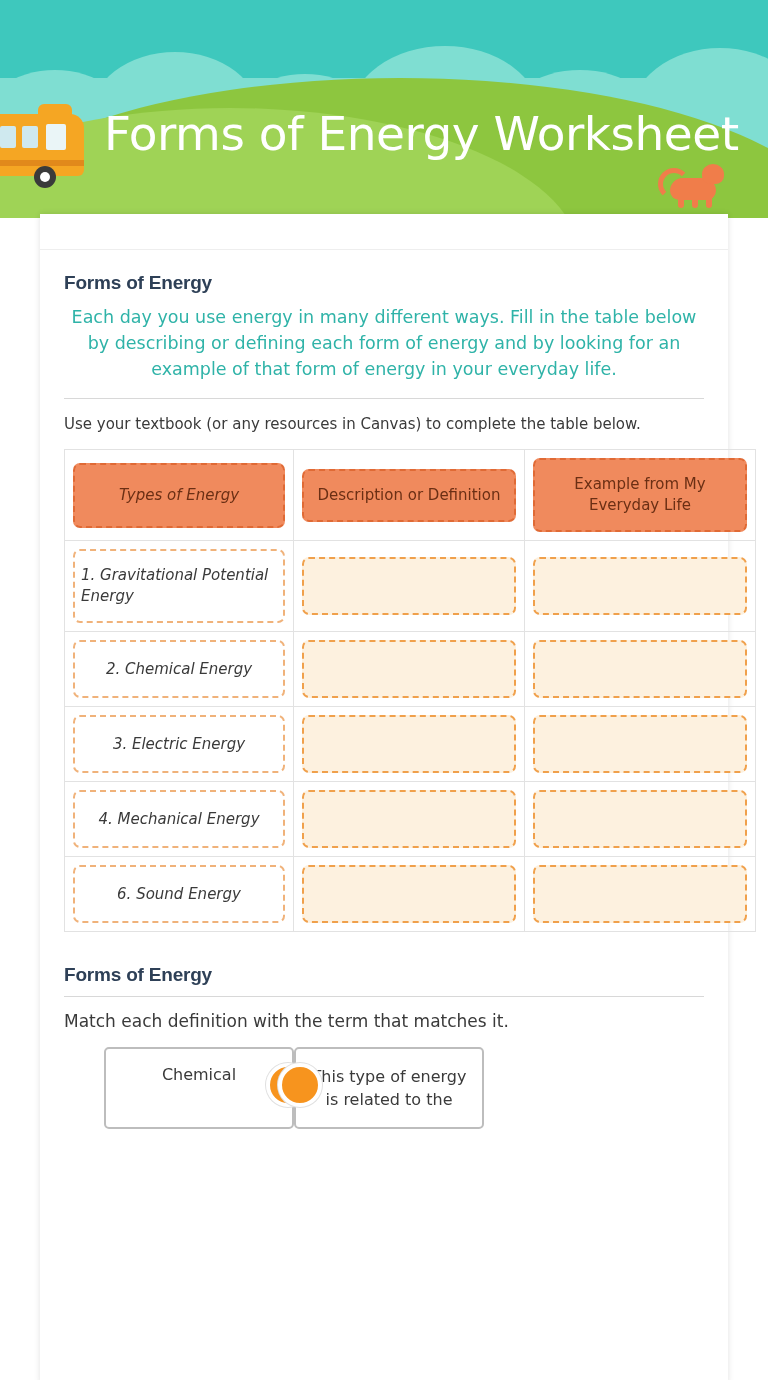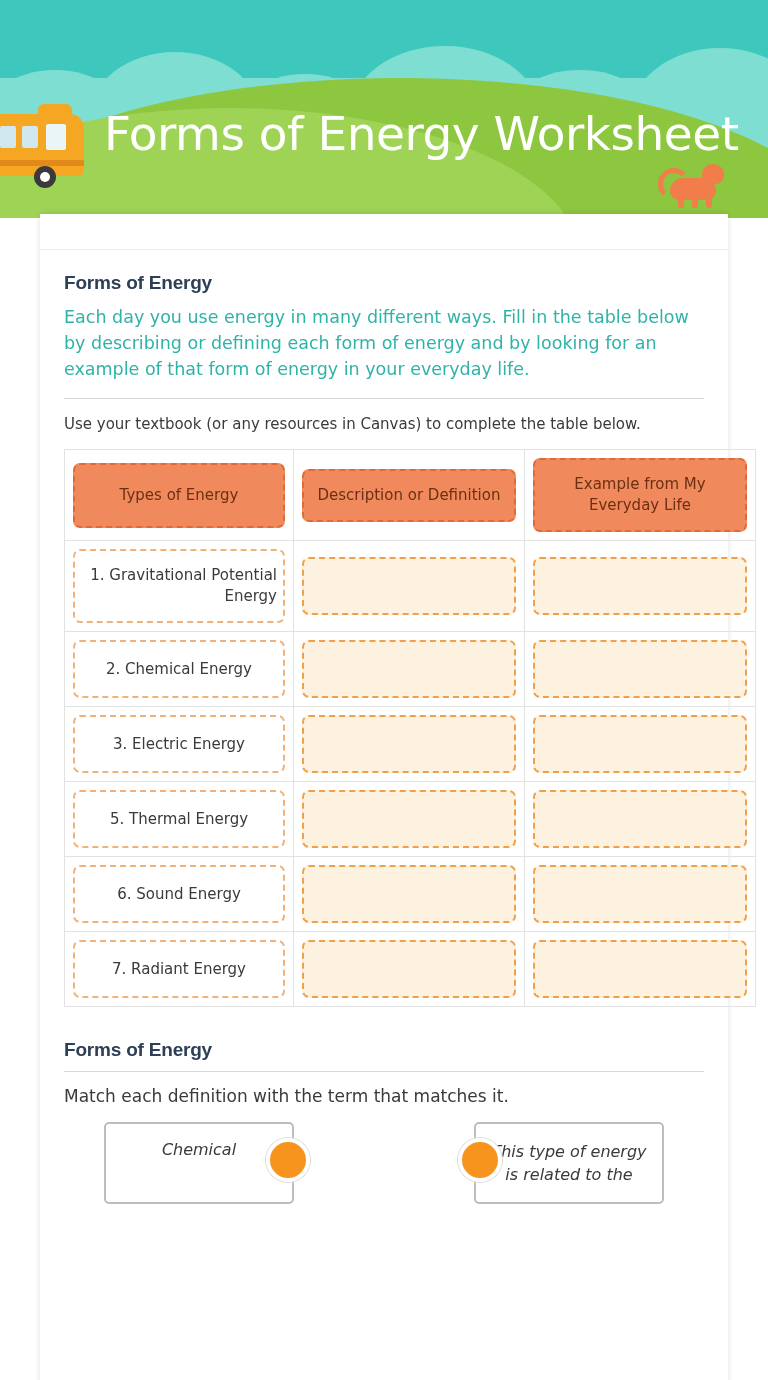--- a/index.html
+++ b/index.html
@@ -202,20 +202,21 @@
     color: #2e4057;
     margin: 22px 0 10px 0;
     letter-spacing: -0.2px;
   }
   .teal-text {
     color: #2fb3a8;
     font-size: 17.5px;
     line-height: 26px;
     margin: 0 0 16px 0;
     font-family: "DejaVu Sans", sans-serif;
+    text-align: center;
   }
   .rule {
     border: 0;
     border-top: 1px solid #d8d8d8;
     margin: 6px 0 14px 0;
   }
   .instruction {
     font-size: 15px;
     color: #3a3a3a;
     margin: 0 0 14px 0;
@@ -226,21 +227,21 @@
   table.energy-table {
     width: 640px;
     border-collapse: collapse;
     table-layout: fixed;
   }
   table.energy-table td {
     border: 1px solid #e2e2e2;
     padding: 8px;
     vertical-align: middle;
   }
-  table.energy-table td.c1 { width: 212px; }
+  table.energy-table td.c1 { width: 212px; font-style: italic; }
   table.energy-table td.c2 { width: 214px; }
   table.energy-table td.c3 { width: 214px; }
 
   .hdr-box {
     background: #f08a5d;
     border: 2px dashed #e06a35;
     border-radius: 7px;
     color: #6b2f14;
     font-size: 15px;
     text-align: center;
@@ -250,21 +251,21 @@
     box-sizing: border-box;
   }
   .hdr-box.first {
     padding: 20px 6px;
   }
   .label-box {
     border: 2px dashed #f0b27a;
     border-radius: 7px;
     font-size: 15px;
     color: #3a3a3a;
-    text-align: right;
+    text-align: left;
     padding: 14px 6px;
     line-height: 21px;
     min-height: 58px;
     box-sizing: border-box;
     background: #ffffff;
     display: flex;
     align-items: center;
     justify-content: center;
   }
   .blank-box {
@@ -277,24 +278,23 @@
 
   
   .match-instruction {
     font-size: 17px;
     color: #3a3a3a;
     margin: 0 0 16px 0;
   }
   .match-row {
     position: relative;
     display: flex;
-    justify-content: space-between;
+    justify-content: flex-start;
     padding: 0 40px;
     box-sizing: border-box;
-    font-style: italic;
   }
   .match-card {
     border: 2px solid #bdbdbd;
     border-radius: 5px;
     background: #ffffff;
     padding: 16px 10px;
     font-size: 16px;
     color: #3a3a3a;
     text-align: center;
     position: relative;
@@ -411,56 +411,45 @@
             <div class="label-box">3. Electric Energy</div>
           </td>
           <td class="c2">
             <div class="blank-box"></div>
           </td>
           <td class="c3">
             <div class="blank-box"></div>
           </td>
         </tr>
 
-
-        <tr>
-          <td class="c1">
-            <div class="label-box">5. Thermal Energy</div>
-          </td>
-          <td class="c2">
-            <div class="blank-box"></div>
-          </td>
-          <td class="c3">
-            <div class="blank-box"></div>
-          </td>
-        </tr>
+        <tr>
+          <td class="c1">
+            <div class="label-box">4. Mechanical Energy</div>
+          </td>
+          <td class="c2">
+            <div class="blank-box"></div>
+          </td>
+          <td class="c3">
+            <div class="blank-box"></div>
+          </td>
+        </tr>
+
 
         <tr>
           <td class="c1">
             <div class="label-box">6. Sound Energy</div>
           </td>
           <td class="c2">
             <div class="blank-box"></div>
           </td>
           <td class="c3">
             <div class="blank-box"></div>
           </td>
         </tr>
 
-        <tr>
-          <td class="c1">
-            <div class="label-box">7. Radiant Energy</div>
-          </td>
-          <td class="c2">
-            <div class="blank-box"></div>
-          </td>
-          <td class="c3">
-            <div class="blank-box"></div>
-          </td>
-        </tr>
       </tbody>
     </table>
 
     <h2 class="section-title" style="margin-top:32px;">Forms of Energy</h2>
     <hr class="rule">
 
     <p class="match-instruction">Match each definition with the term that matches it.</p>
 
     <div class="match-row">
       <div class="match-card left">

